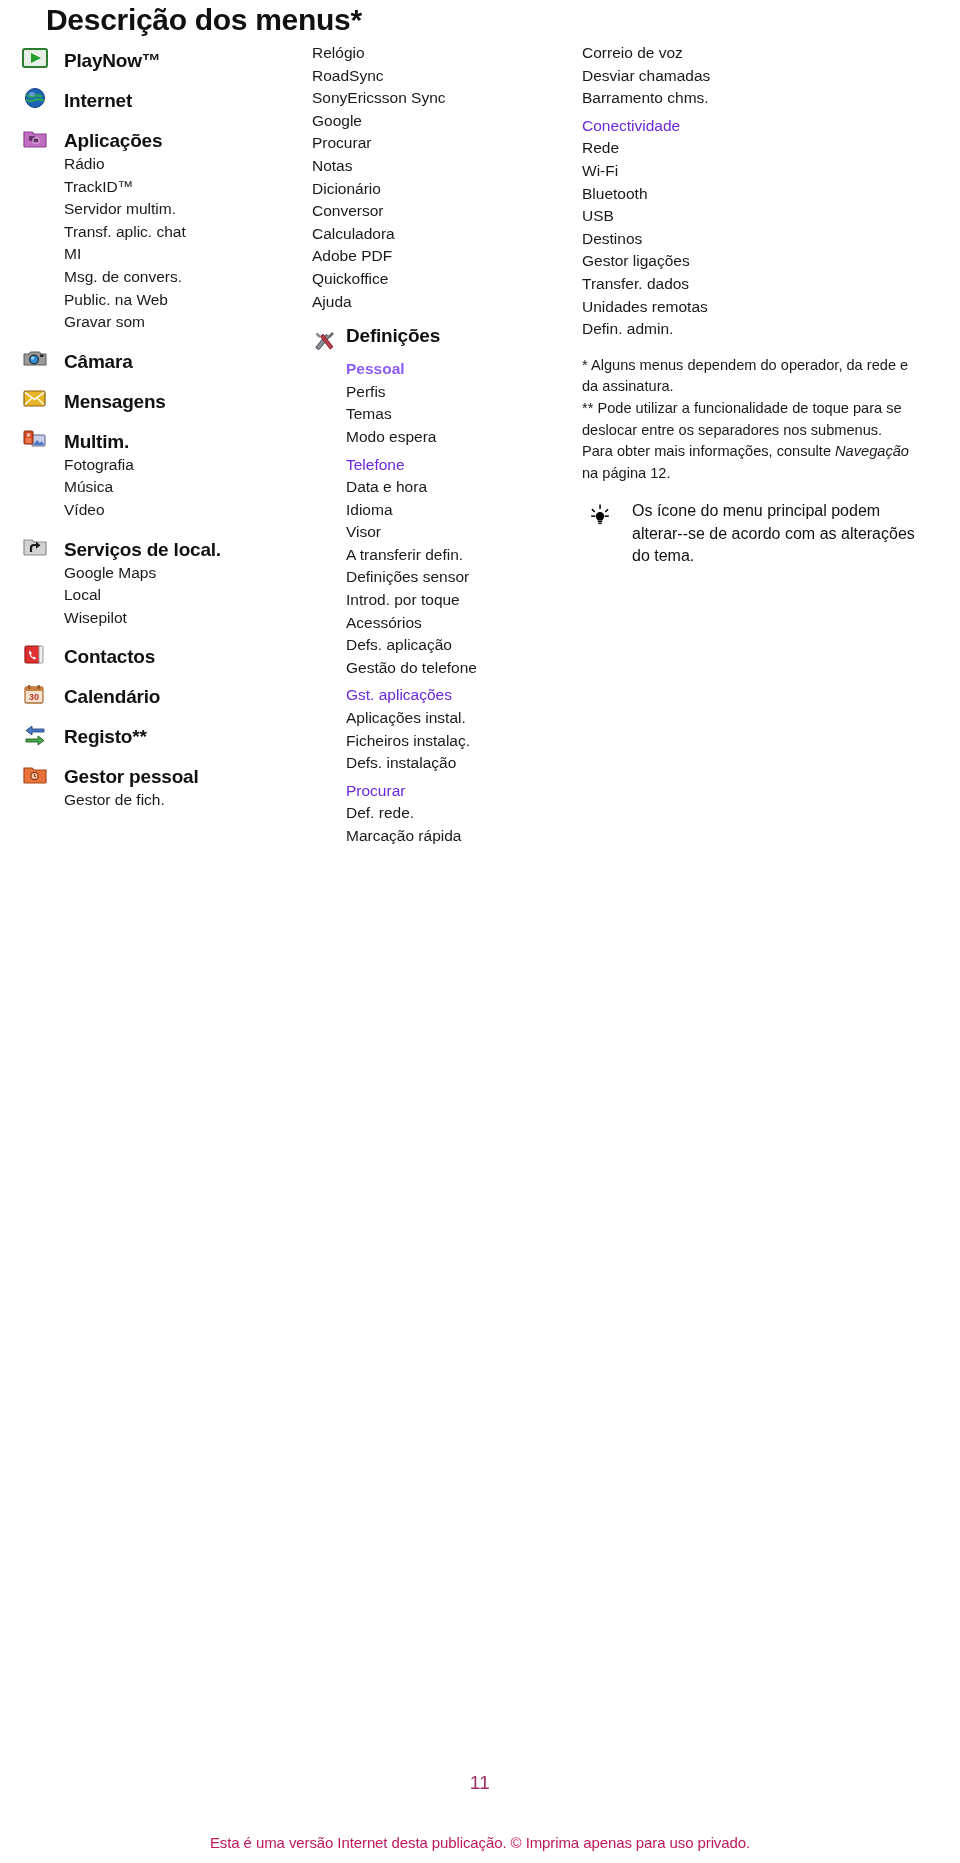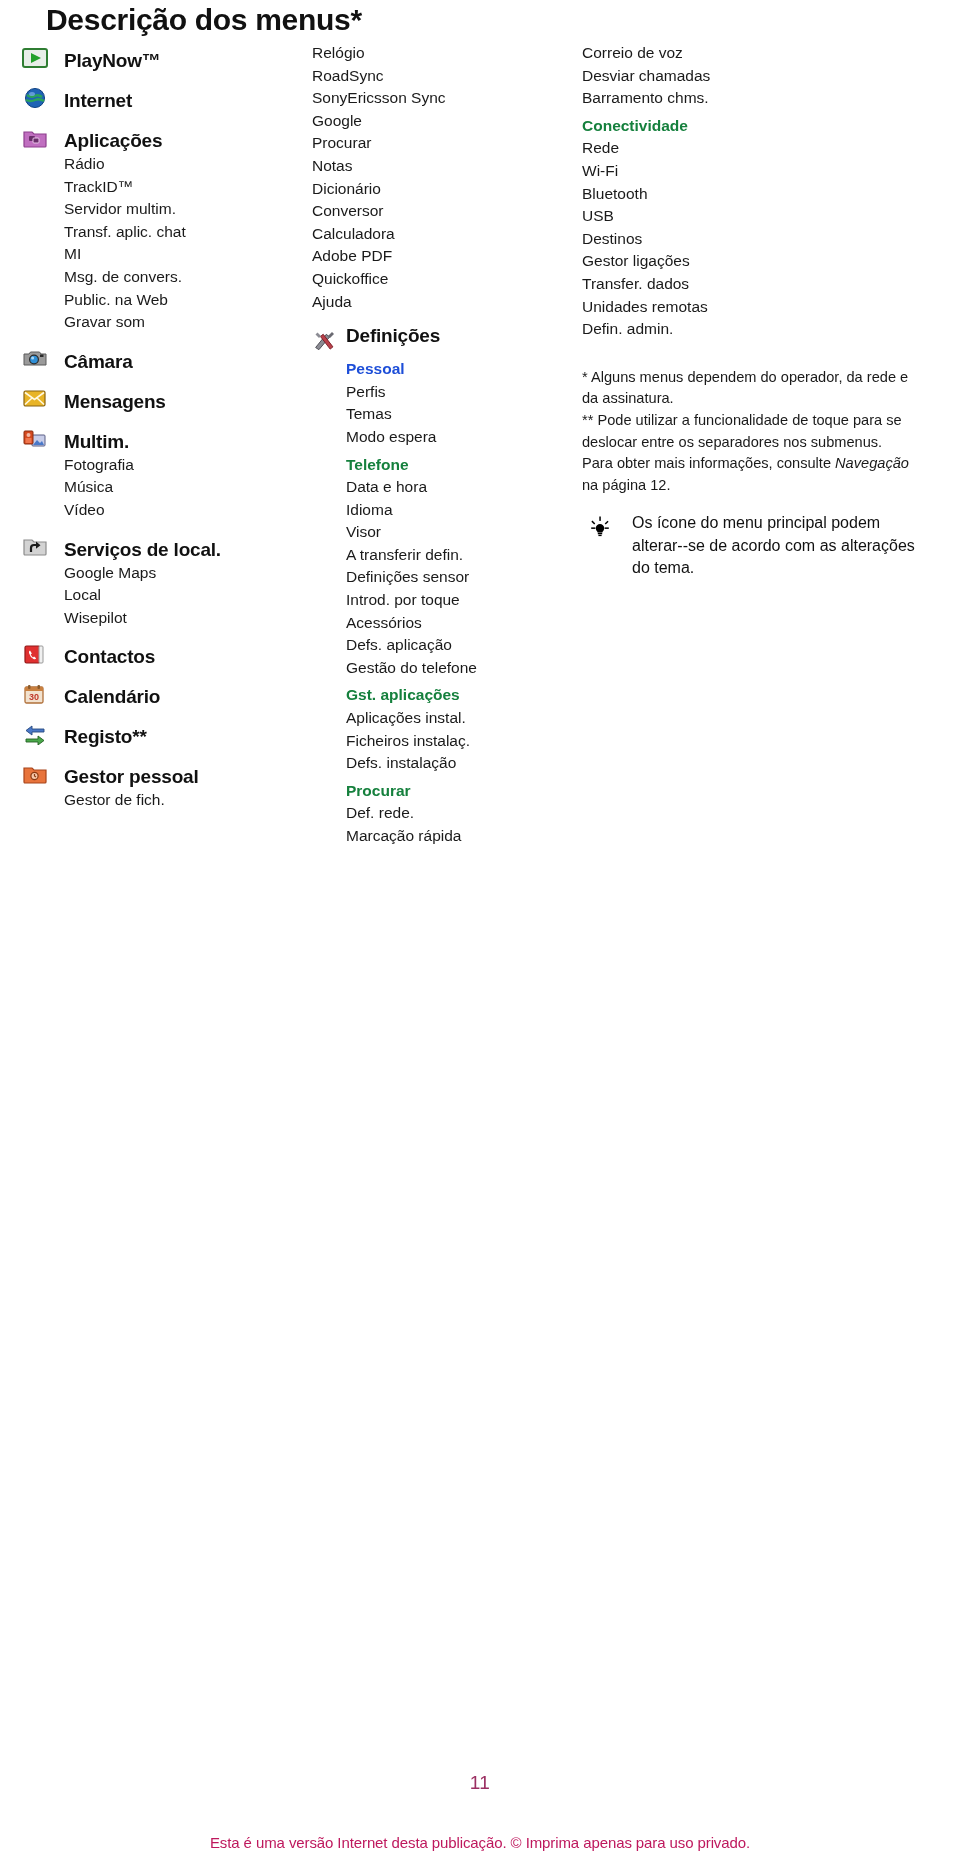--- a/index.html
+++ b/index.html
@@ -96,27 +96,27 @@
     padding: 0;
     list-style: none;
   }
   .plain-list li {
     font-size: 15.5px;
     line-height: 22.6px;
     color: #1a1a1a;
     white-space: nowrap;
   }
   .plain-list li.bold {
-    font-weight: bold;
-    color: #15803d;
+    font-weight: normal;
+    color: #6d28d9;
     padding-top: 5px;
   }
   .plain-list li.first-bold {
     font-weight: bold;
-    color: #1d4ed8;
+    color: #8b5cf6;
     padding-top: 0;
   }
 
   .section-head {
     position: relative;
     display: flex;
     align-items: flex-start;
     min-height: 30px;
     padding-left: 34px;
     margin-top: 12px;
@@ -133,21 +133,21 @@
   .section-head .label {
     font-size: 19px;
     font-weight: bold;
     color: #111;
     letter-spacing: -0.2px;
   }
   .indented { padding-left: 34px; }
 
   
   .footnotes {
-    margin-top: 26px;
+    margin-top: 14px;
     font-size: 14.6px;
     line-height: 21.6px;
     color: #1a1a1a;
     width: 330px;
   }
   .footnotes p { margin: 0; }
   .footnotes i { font-style: italic; }
 
   
   .tip {

